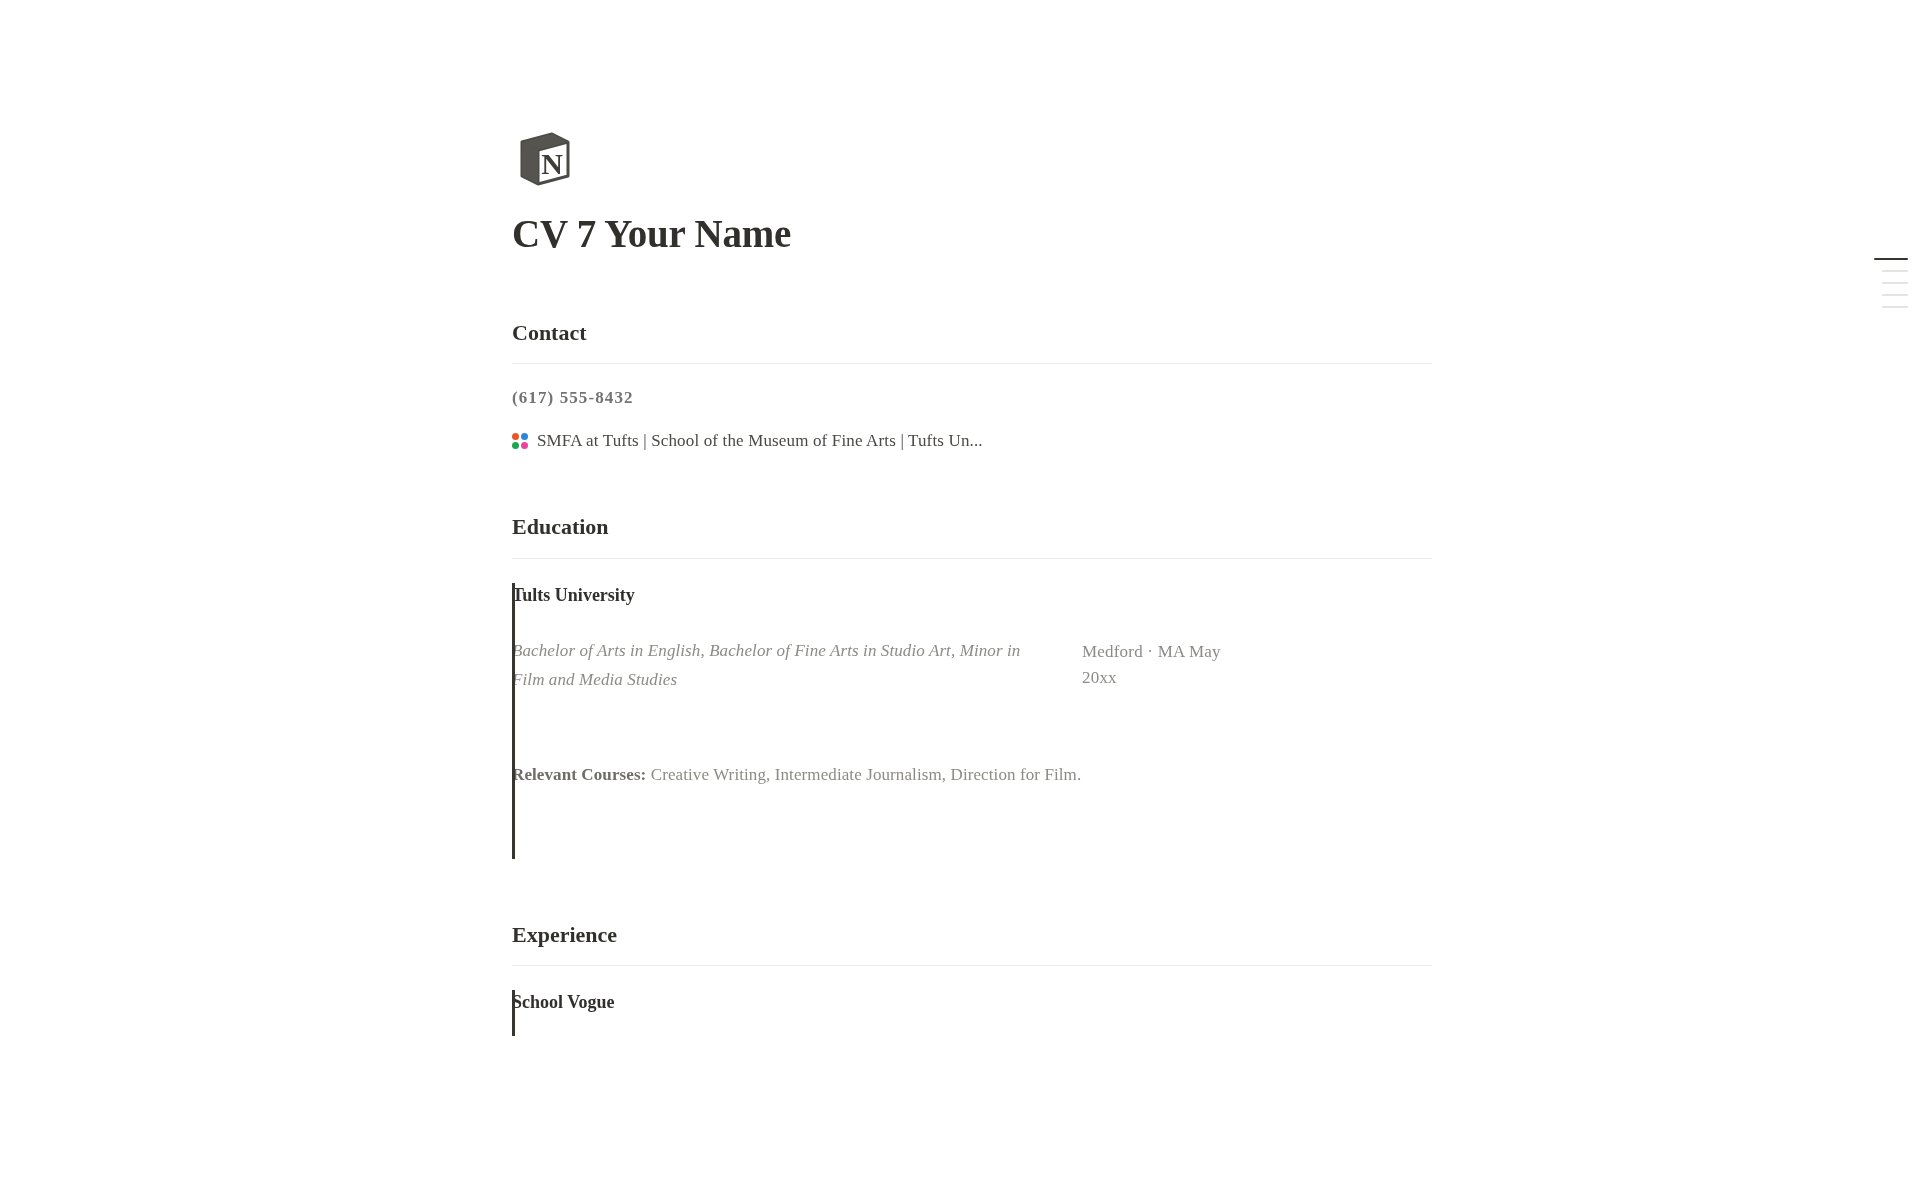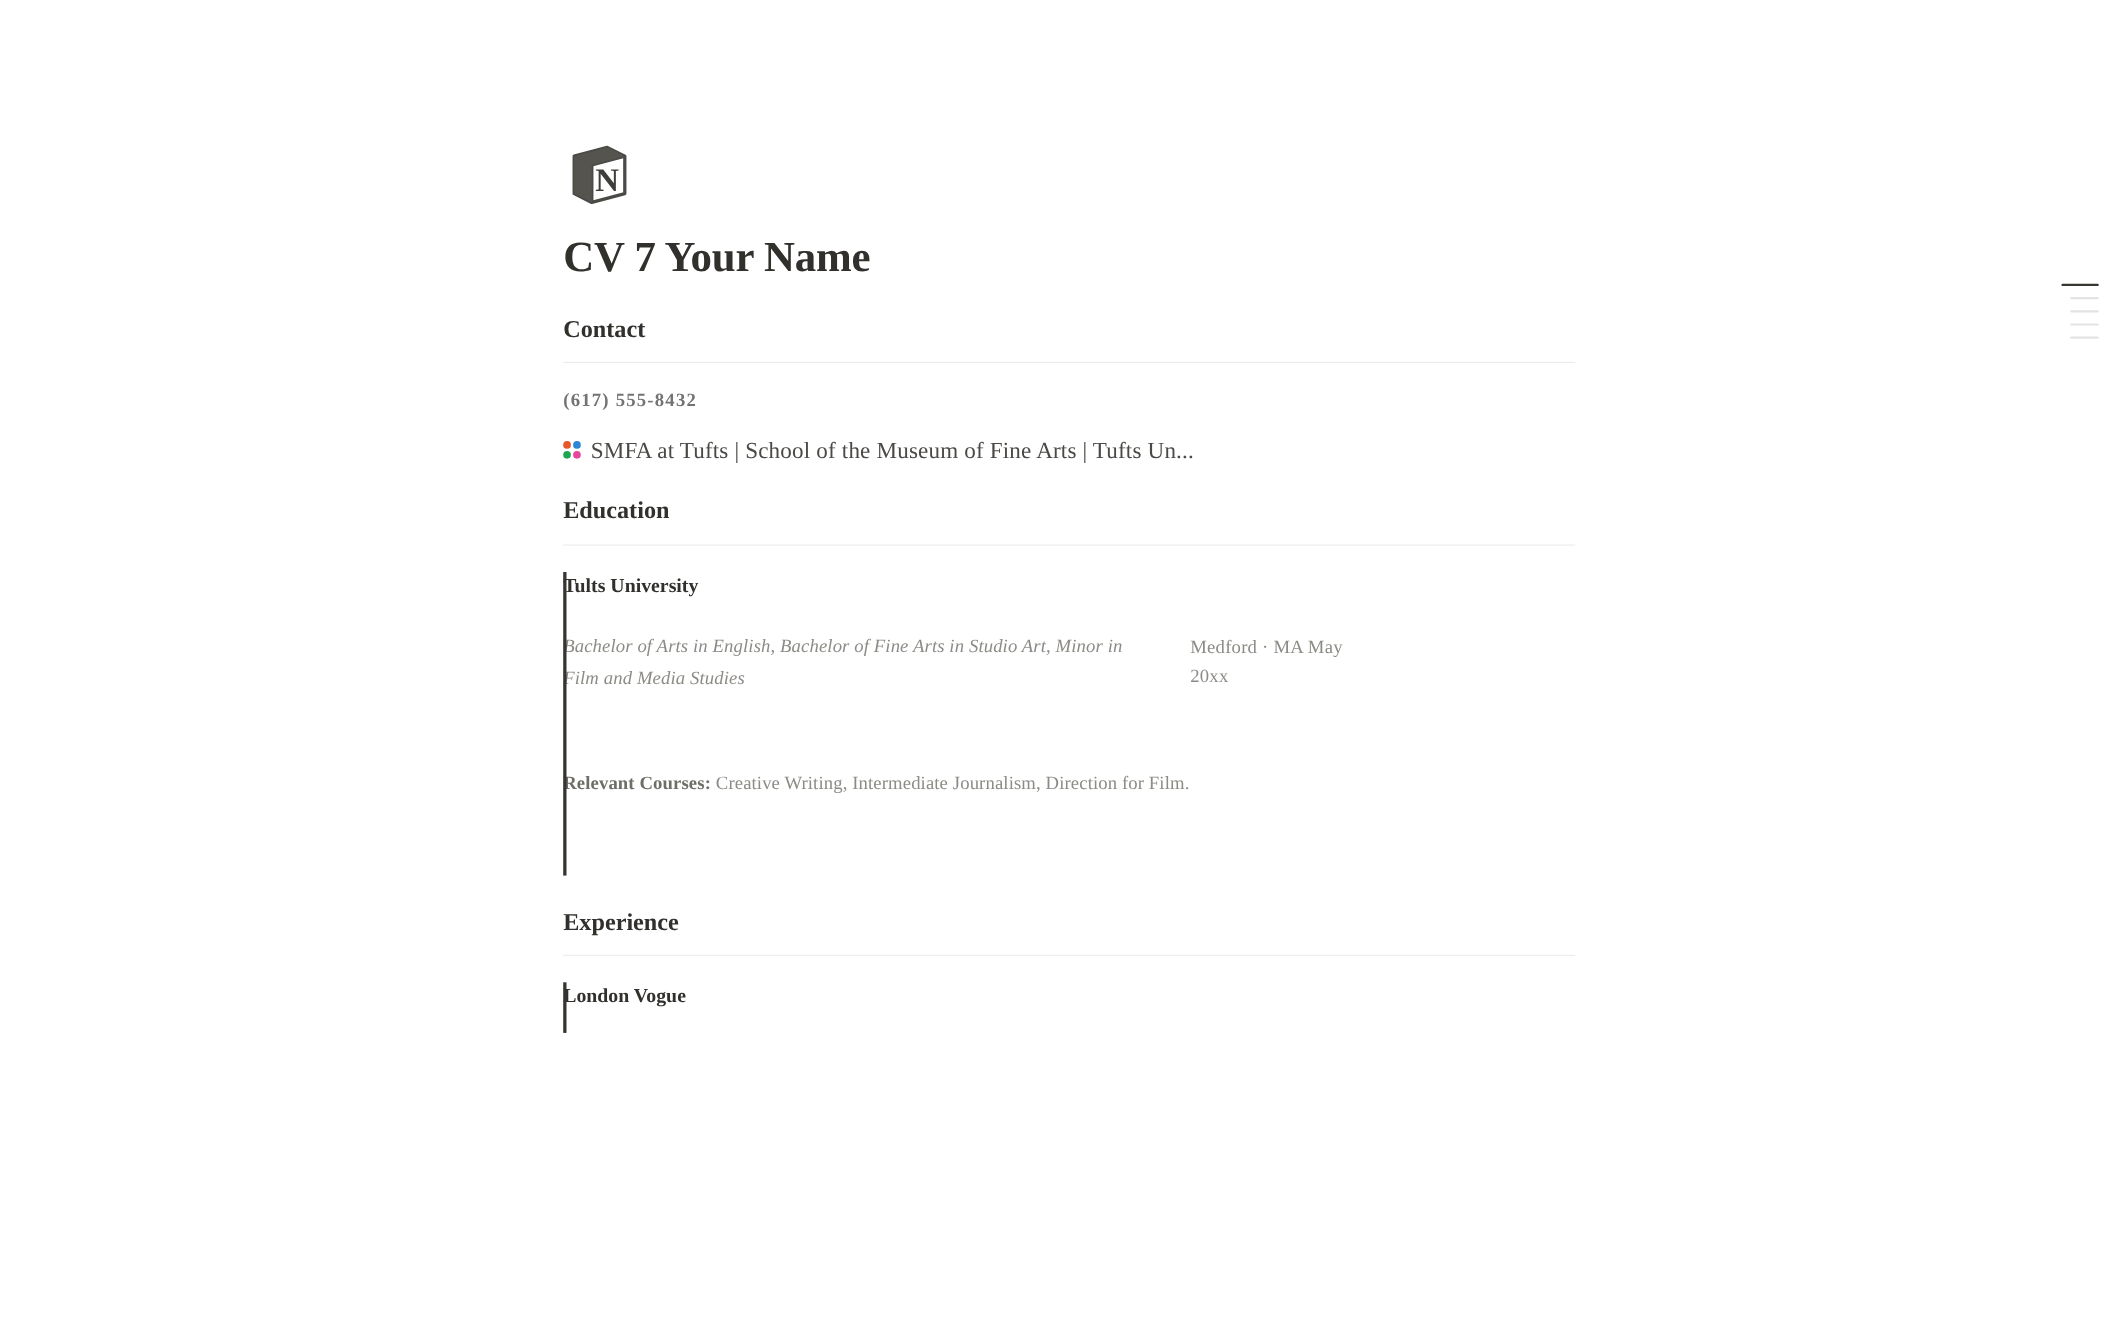--- a/index.html
+++ b/index.html
@@ -43,21 +43,21 @@
     margin: 22px 0 0 0;
     font-size: 39px;
     font-weight: 700;
     letter-spacing: -0.2px;
     color: #31302c;
     line-height: 1.15;
   }
 
   
   .section {
-    margin-top: 28px;
+    margin-top: 62px;
   }
   .section-heading {
     font-size: 22px;
     font-weight: 700;
     color: #31302c;
     margin: 0 0 0 0;
     line-height: 1.3;
   }
   .section-rule {
     height: 1px;
@@ -73,21 +73,21 @@
     color: #737373;
     line-height: 1.5;
     letter-spacing: 1.1px;
     margin-bottom: 20px;
     font-weight: bold;
   }
   .contact-link-row {
     display: flex;
     align-items: center;
     gap: 9px;
-    font-size: 21px;
+    font-size: 17px;
     color: #4b4945;
     letter-spacing: 0.15px;
   }
   .favicon {
     width: 16px; height: 16px;
     display: grid;
     grid-template-columns: 7px 7px;
     grid-template-rows: 7px 7px;
     gap: 2px;
     flex: none;
@@ -255,21 +255,21 @@
 
       </div>
     </div>
 
     <div class="section">
       <h2 class="section-heading">Experience</h2>
       <div class="section-rule"></div>
 
       <div class="block">
         <div>
-          <p class="org-name">London Vogue</p>
+          <p class="org-name">School Vogue</p>
           <div class="sp-20"></div>
         </div>
       </div>
     </div>
 
   </div>
 
   <div class="outline">
     <div class="outline-bar active w-full"></div>
     <div class="outline-bar w-sub"></div>

